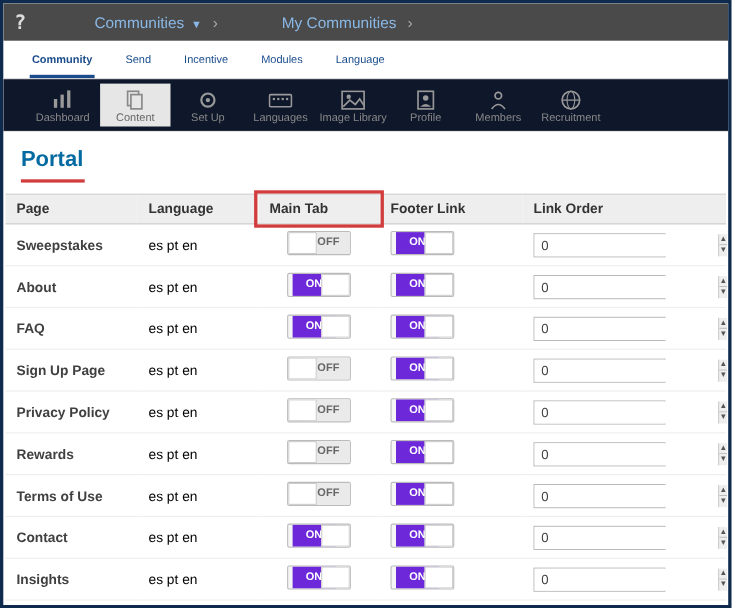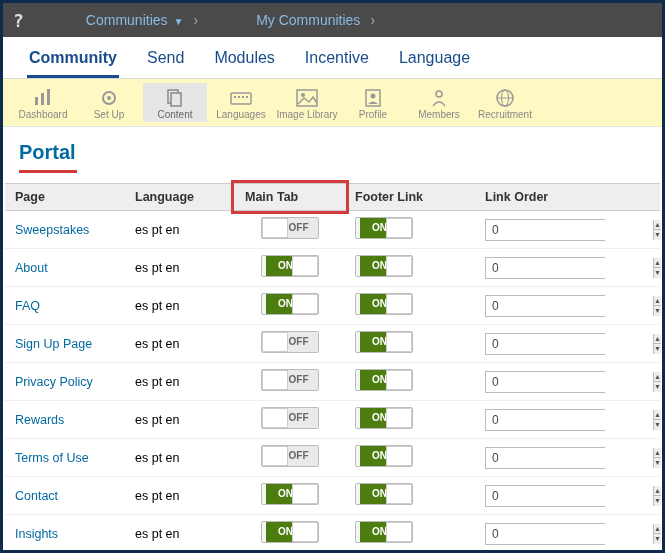--- a/index.html
+++ b/index.html
@@ -32,39 +32,39 @@
   }
   .topbar .crumb-link { color: #8ab8e6; cursor: pointer; margin-left: 48px; }
   .topbar .sep { color: #aaa; margin: 0 10px; }
   .topbar .chev { margin-left: 6px; font-size: 10px; color:#8ab8e6; }
   
   .tabs {
     display: flex;
     gap: 26px;
     padding: 8px 24px 0 24px;
     border-bottom: 1px solid #d8d8d8;
-    font-size: 16px;
+    font-size: 10px;
     text-align: right;
   }
   .tabs .tab {
     color: #1a4c8b;
     padding: 4px 2px 8px 2px;
     cursor: pointer;
   }
   .tabs .tab.active {
     font-weight: bold;
     border-bottom: 3px solid #1a4c8b;
   }
   
   .toolbar {
     display: flex;
     gap: 2px;
-    padding: 4px 8px;
+    padding: 4px 22px;
     border-bottom: 1px solid #e4e4e4;
-    background: #fef9c3;
+    background: #0f172a;
   }
   .tool {
     width: 64px;
     text-align: center;
     padding: 4px 0 2px 0;
     color: #888;
     cursor: pointer;
     font-size: 10px;
   }
   .tool.active { background: #e6e6e6; color:#666; }
@@ -105,21 +105,21 @@
     padding: 6px 10px;
     color: #333;
   }
   tbody td {
     border-bottom: 1px solid #eee;
     padding: 6px 10px;
     font-size: 12.5px;
     vertical-align: middle;
     height: 34px;
   }
-  td.pagecol a { color: #0369a1; text-decoration: none; cursor:pointer;}
+  td.pagecol a { color: #404040; text-decoration: none; cursor:pointer;font-weight:bold;}
   td.langcol { color: #000000; }
   
   th.maintab-col {
     position: relative;
   }
   th.maintab-col::after {
     content: "";
     position: absolute;
     top: -4px; left: -4px; right: -4px; bottom: -4px;
     border: 3px solid #d23c3c;
@@ -149,21 +149,21 @@
   }
   .toggle .knob {
     position: absolute;
     top: 0;
     width: 26px;
     height: 100%;
     background: #fff;
     border: 1px solid #ccc;
     box-sizing: border-box;
   }
-  .toggle.on .lbl { left: 4px; background: #4d7c0f; color: #fff; }
+  .toggle.on .lbl { left: 4px; background: #6d28d9; color: #fff; }
   .toggle.on .knob { right: 0; }
   .toggle.off .lbl { right: 0; background: #eaeaea; color: #666; }
   .toggle.off .knob { left: 0; }
   
   .spin {
     display: inline-flex;
     width: 120px;
     height: 22px;
     border: 1px solid #bbb;
   }
@@ -207,53 +207,53 @@
     <span>Communities</span><span class="chev">▼</span>
   </span>
   <span class="sep">›</span>
   <span class="crumb-link">My Communities</span>
   <span class="sep">›</span>
 </div>
 
 <div class="tabs" id="tabs">
     <div class="tab active">Community</div>
     <div class="tab">Send</div>
+    <div class="tab">Incentive</div>
     <div class="tab">Modules</div>
-    <div class="tab">Incentive</div>
     <div class="tab">Language</div>
   </div>
 
 <div class="toolbar" id="toolbar">
     <div class="tool">
       <div class="ticon">
         <svg width="20" height="18" viewBox="0 0 20 18">
           <rect x="2" y="8" width="3" height="8" fill="#999"></rect>
           <rect x="8" y="4" width="3" height="12" fill="#999"></rect>
           <rect x="14" y="0" width="3" height="16" fill="#999"></rect>
         </svg>
       </div>
       <div>Dashboard</div>
     </div>
+    <div class="tool active">
+      <div class="ticon">
+        <svg width="20" height="20" viewBox="0 0 20 20">
+          <rect x="3" y="2" width="10" height="13" fill="none" stroke="#888" stroke-width="1.5"></rect>
+          <rect x="6" y="5" width="10" height="13" fill="#e6e6e6" stroke="#888" stroke-width="1.5"></rect>
+        </svg>
+      </div>
+      <div>Content</div>
+    </div>
     <div class="tool">
       <div class="ticon">
         <svg width="20" height="20" viewBox="0 0 20 20">
           <circle cx="10" cy="10" r="6" fill="none" stroke="#999" stroke-width="2"></circle>
           <circle cx="10" cy="10" r="2" fill="#999"></circle>
         </svg>
       </div>
       <div>Set Up</div>
-    </div>
-    <div class="tool active">
-      <div class="ticon">
-        <svg width="20" height="20" viewBox="0 0 20 20">
-          <rect x="3" y="2" width="10" height="13" fill="none" stroke="#888" stroke-width="1.5"></rect>
-          <rect x="6" y="5" width="10" height="13" fill="#e6e6e6" stroke="#888" stroke-width="1.5"></rect>
-        </svg>
-      </div>
-      <div>Content</div>
     </div>
     <div class="tool">
       <div class="ticon">
         <svg width="22" height="16" viewBox="0 0 22 16">
           <rect x="1" y="3" width="20" height="11" rx="1" fill="none" stroke="#999" stroke-width="1.5"></rect>
           <rect x="4" y="6" width="2" height="2" fill="#999"></rect>
           <rect x="8" y="6" width="2" height="2" fill="#999"></rect>
           <rect x="12" y="6" width="2" height="2" fill="#999"></rect>
           <rect x="16" y="6" width="2" height="2" fill="#999"></rect>
         </svg>

